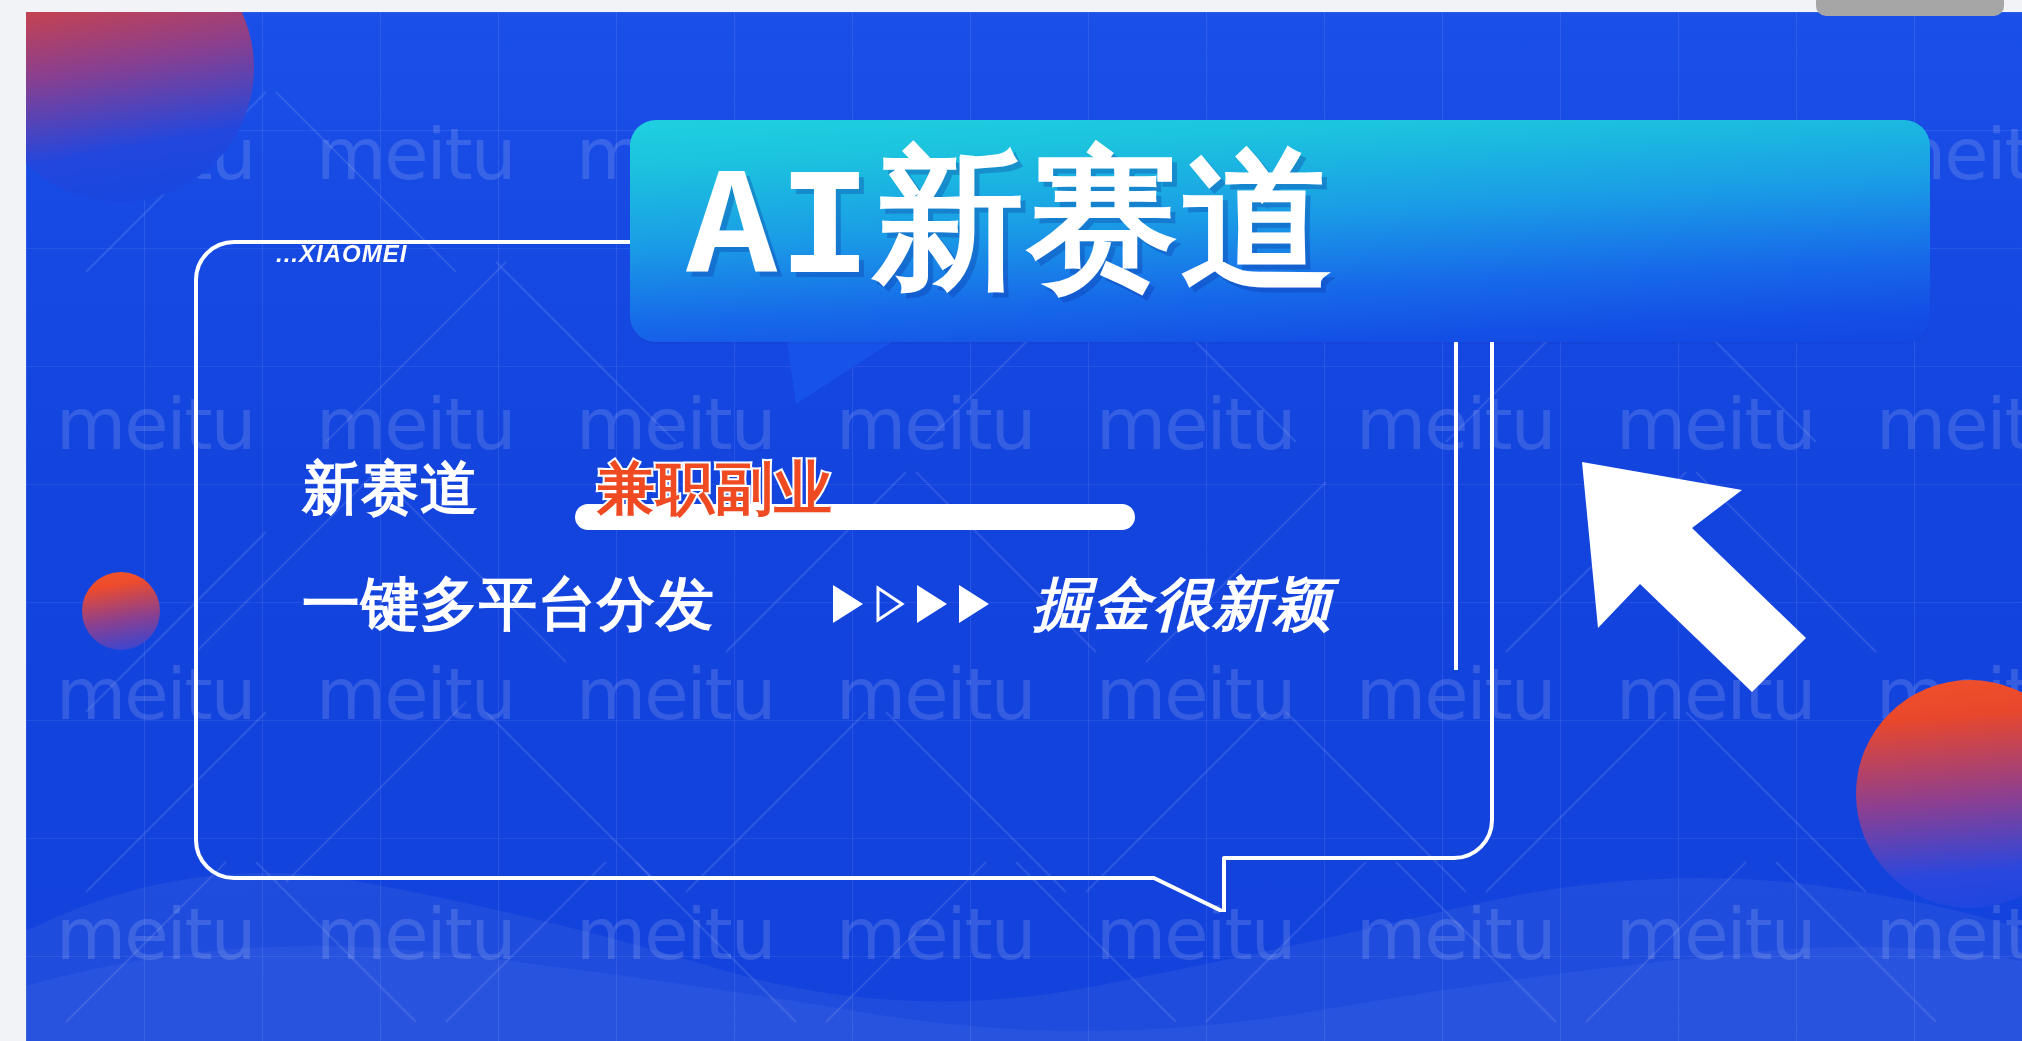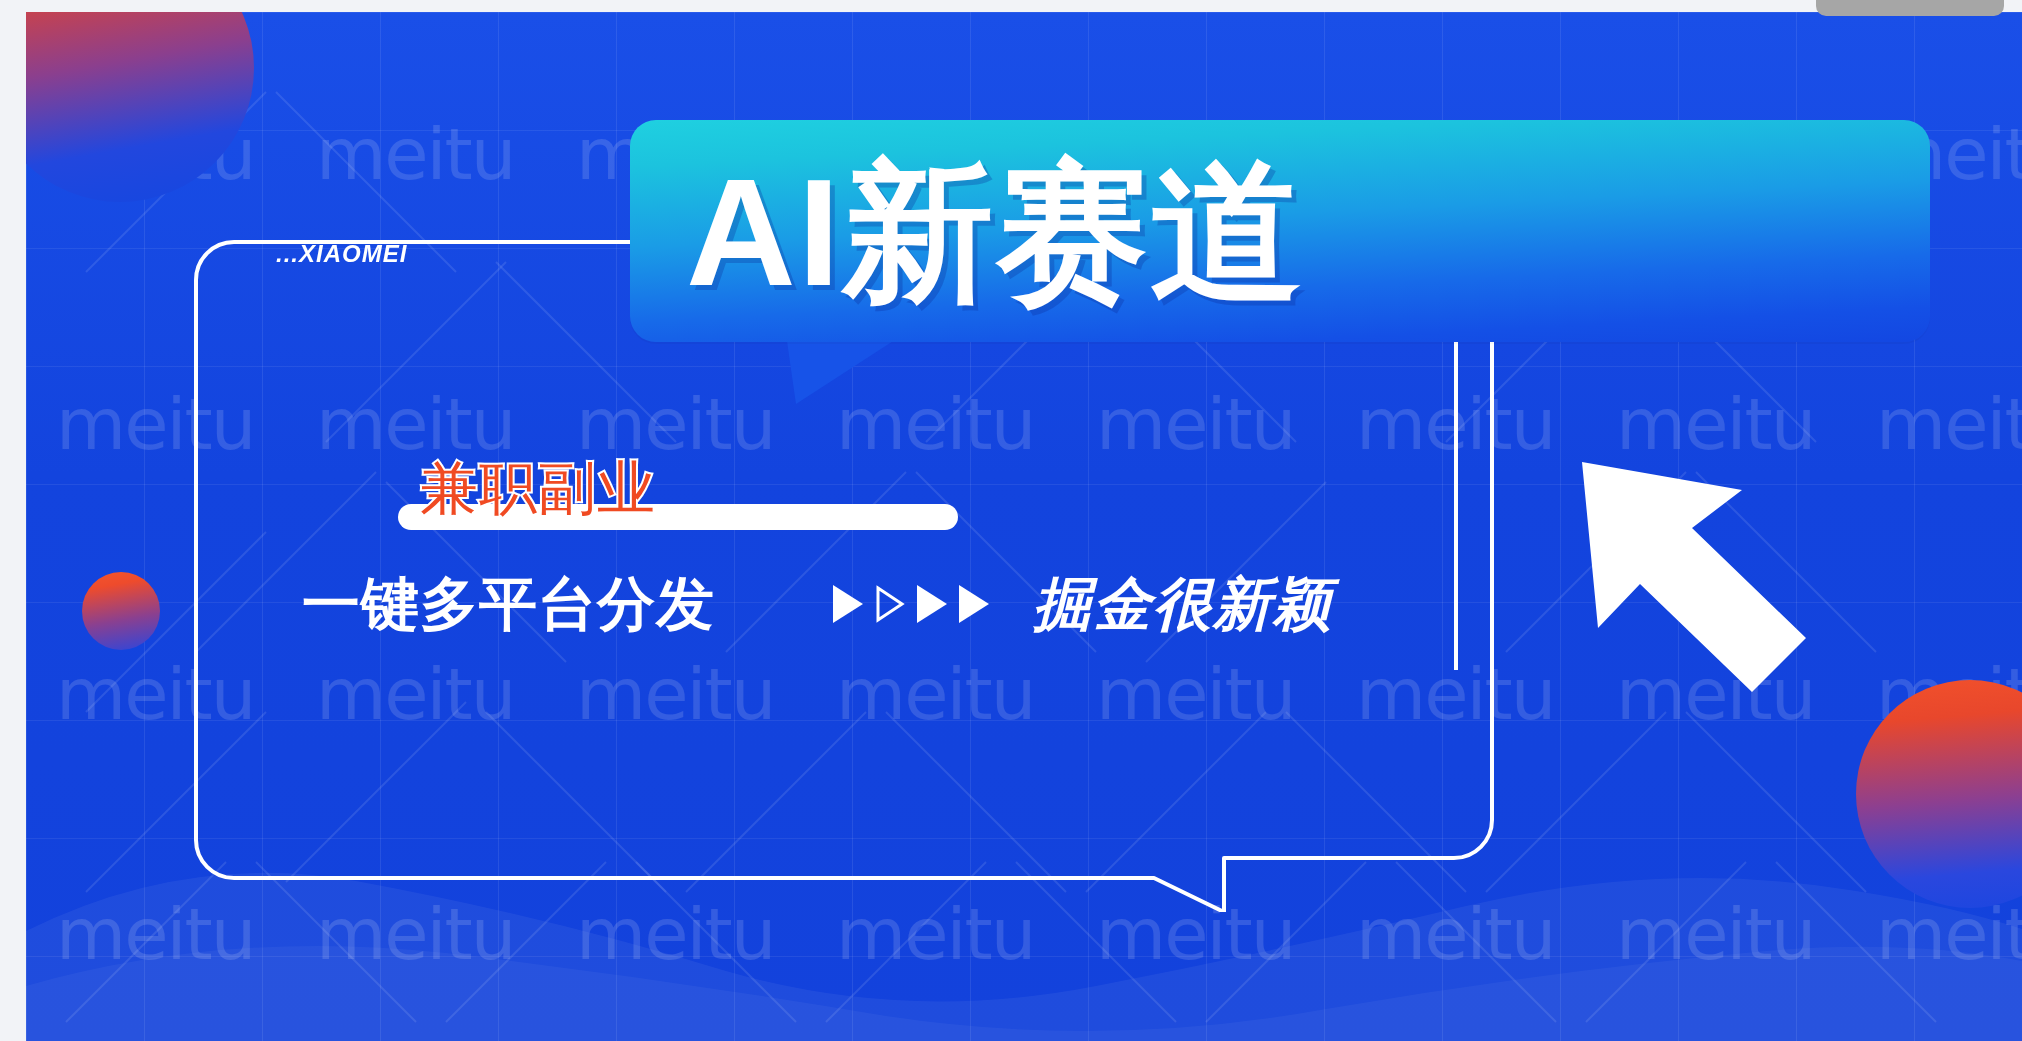--- a/index.html
+++ b/index.html
@@ -152,21 +152,21 @@
     position: absolute;
     left: 660px; top: 118px;
     width: 1180px;
     z-index: 20;
     font-size: 152px;
     line-height: 204px;
     font-weight: 700;
     color: #ffffff;
     letter-spacing: 2px;
     white-space: nowrap;
-    font-family: Liberation Sans, sans-serif;
+    font-family: Liberation Mono, monospace;
     text-shadow: 5px 5px 0 rgba(10,40,150,0.28);
   }
 
   
   .body-lines {
     position: absolute;
     left: 276px; top: 440px;
     z-index: 20;
     width: 1400px;
   }
@@ -212,21 +212,21 @@
     height: 26px;
     background: #ffffff;
     border-radius: 13px;
     z-index: 0;
   }
   .highlight-text {
     position: relative;
     z-index: 2;
     color: #f04a22;
     font-size: 58px;
-    font-weight: 400;
+    font-weight: 700;
     letter-spacing: 1px;
     -webkit-text-stroke: 4px #ffffff;
     paint-order: stroke fill;
   }
 
   .arrows {
     display: inline-flex;
     align-items: center;
     gap: 12px;
     margin: 0 44px 0 118px;
@@ -383,20 +383,21 @@
     <div class="headline">AI新赛道</div>
 
     <div class="xiaomei">
       <span class="tag-text">...XIAOMEI</span>
     </div>
 
     <div class="body-lines">
 
 
       <div class="line line-2">
+        <span class="seg-plain">新赛道</span>
         <span class="highlight-wrap">
           <span class="highlight-bar"></span>
           <span class="highlight-text">兼职副业</span>
         </span>
       </div>
 
       <div class="line line-3">
         <span class="seg-plain">一键多平台分发</span>
         <span class="arrows">
           <span class="arrow"></span>

